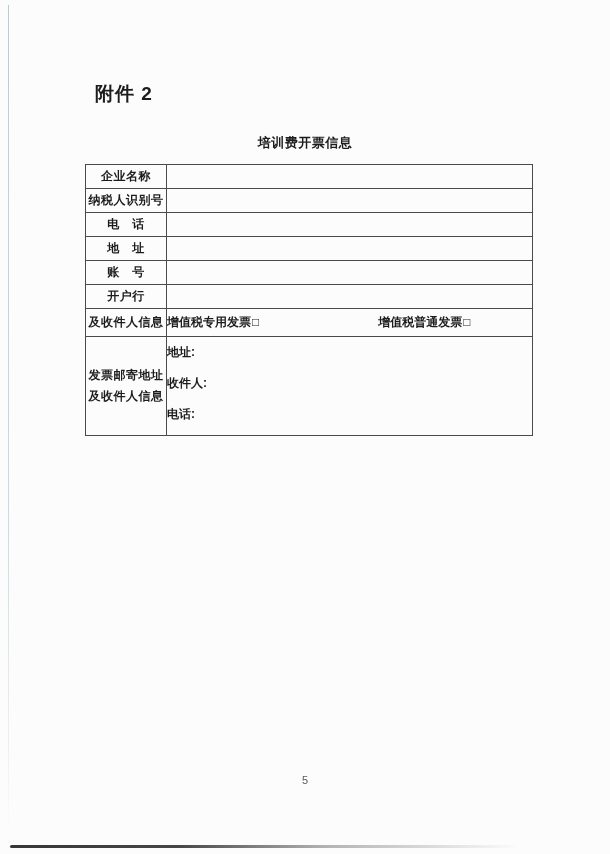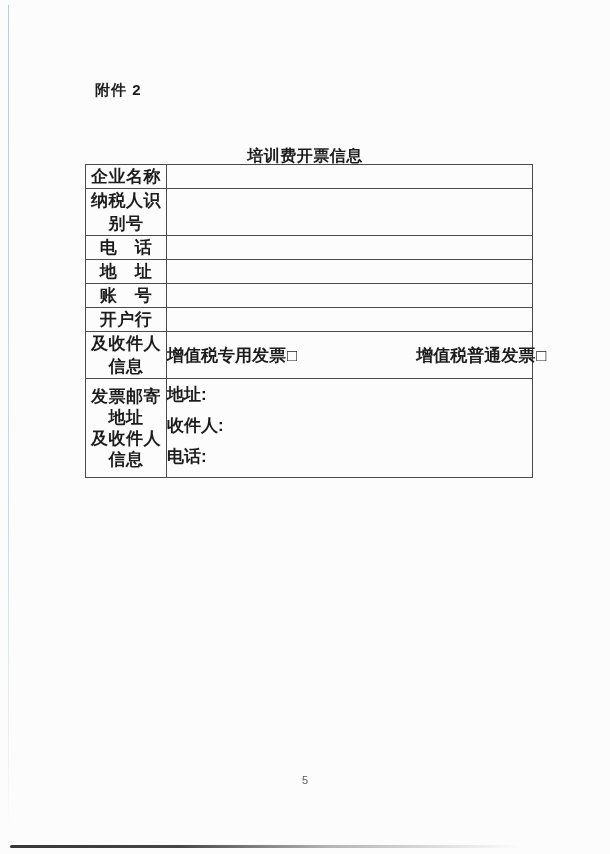--- a/index.html
+++ b/index.html
@@ -24,33 +24,33 @@
     position:absolute; left:10px; top:845px; width:510px; height:3px;
     border-radius:1.5px;
     background:linear-gradient(to right,
       rgba(38,38,38,0.92) 0%,
       rgba(45,45,45,0.88) 33%,
       rgba(90,90,90,0.45) 62%,
       rgba(140,140,140,0) 100%);
   }
   .attachment {
     position:absolute; left:95px; top:81px;
-    font-size:15px; font-weight:bold; letter-spacing:1px;
+    font-size:19px; font-weight:bold; letter-spacing:1px;
   }
   .title {
-    position:absolute; left:0; right:0; top:130px; margin:16px;
-    text-align:center; font-size:16px; font-weight:bold; letter-spacing:0.5px;
+    position:absolute; left:0; right:0; top:130px; margin:4px;
+    text-align:center; font-size:13px; font-weight:bold; letter-spacing:0.5px;
   }
   table.form {
     position:absolute; left:85px; top:164px; width:448px;
     border-collapse:collapse; table-layout:fixed;
   }
   table.form td {
     border:1px solid #4a4a4a;
-    font-size:17px;
+    font-size:12px;
     padding:0;
   }
   td.lbl {
     width:80px; text-align:center; vertical-align:middle;
     font-weight:bold; letter-spacing:0.5px;
   }
   tr.r td   { height:23px; }
   tr.type td{ height:27px; }
   tr.mail td{ height:98px;margin-left:40px; }
   .type-cell { padding-left:53px; white-space:nowrap; }

